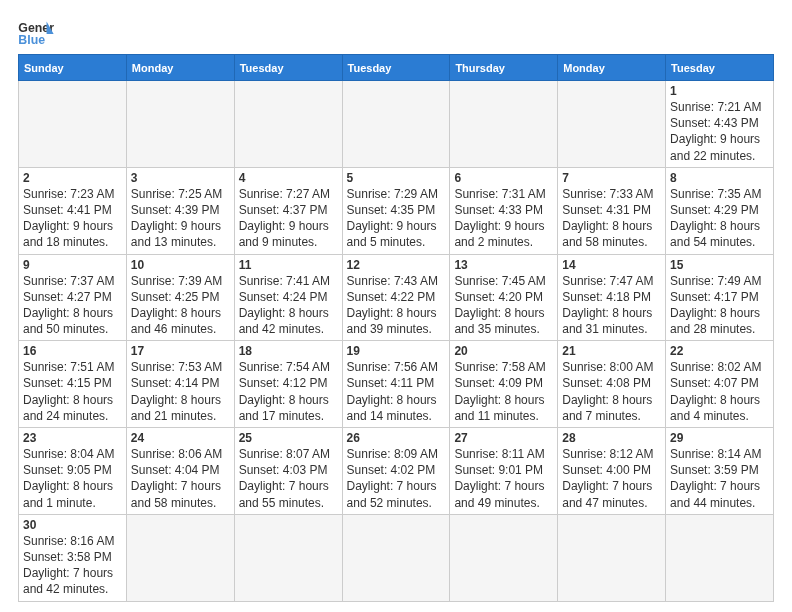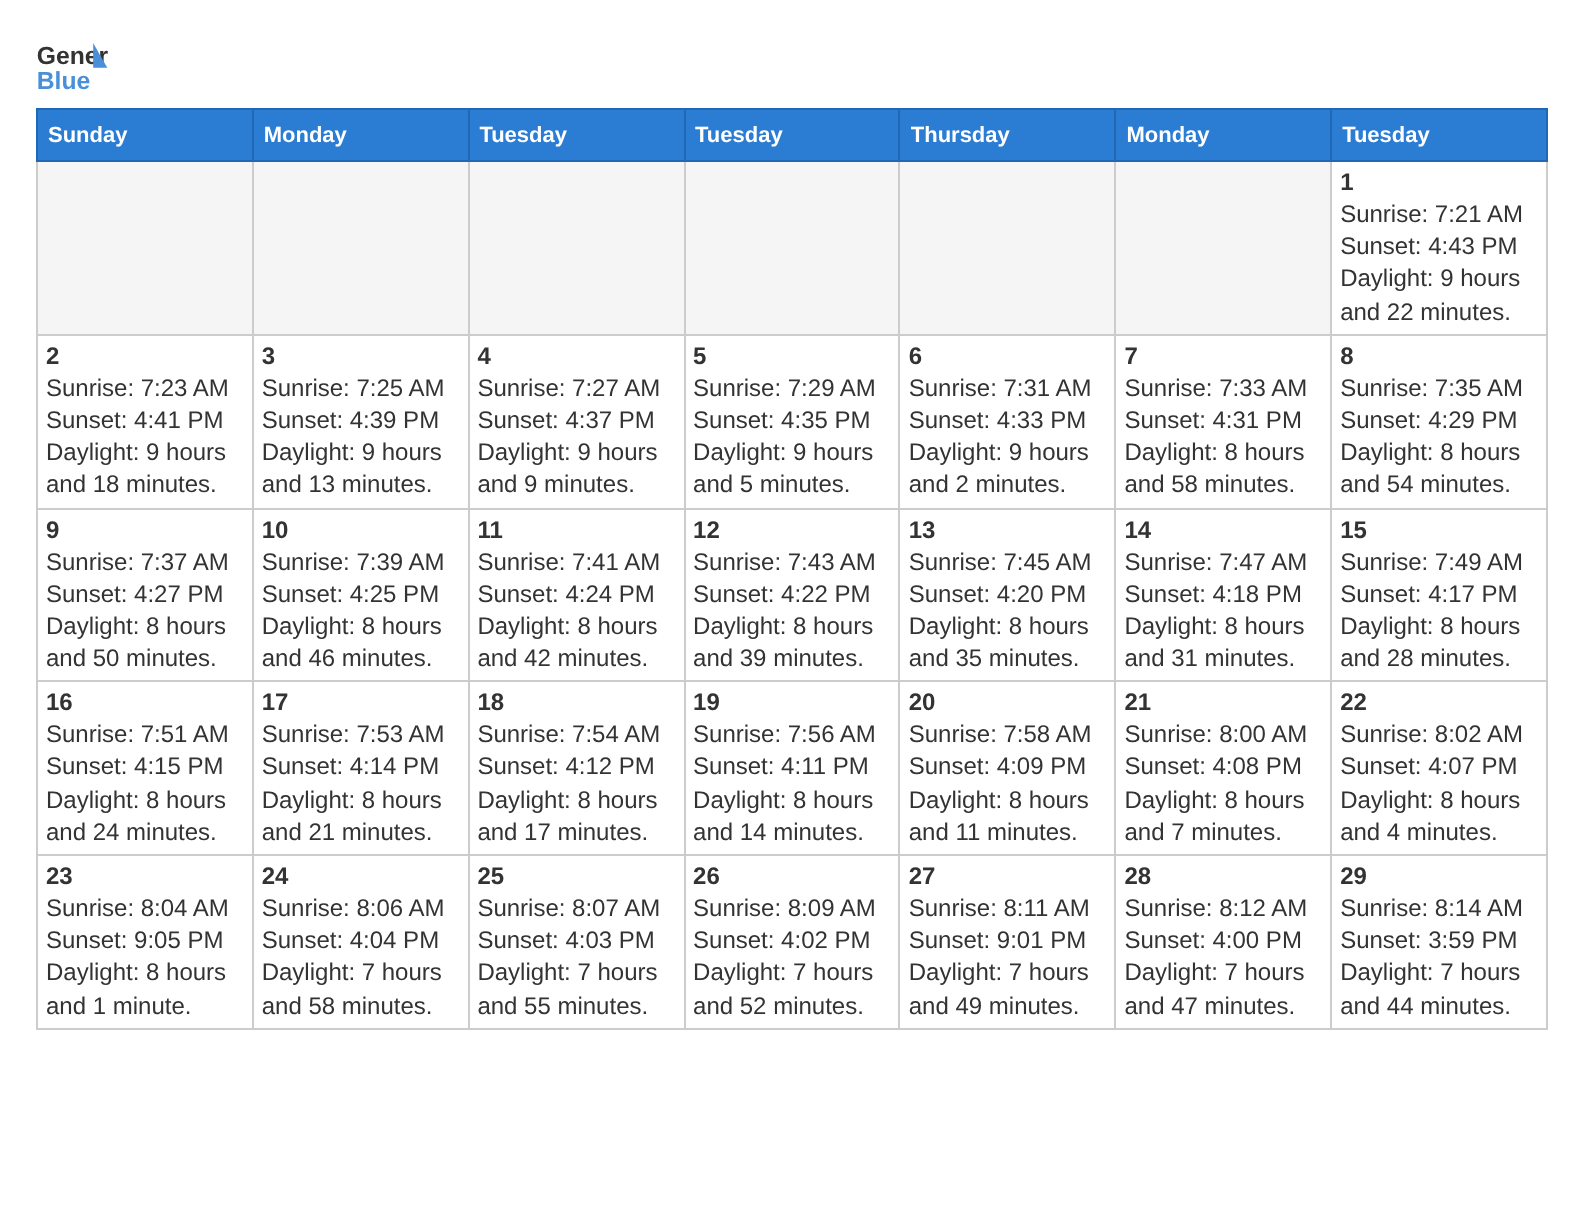--- a/index.html
+++ b/index.html
@@ -328,15 +328,30 @@
 and 47 minutes.</div>
           </td>
           <td>
             <span class="day-number">29</span>
             <div class="day-info">Sunrise: 8:14 AM
 Sunset: 3:59 PM
 Daylight: 7 hours
 and 44 minutes.</div>
           </td>
         </tr>
+        <tr>
+          <td class="last-row">
+            <span class="day-number">30</span>
+            <div class="day-info">Sunrise: 8:16 AM
+Sunset: 3:58 PM
+Daylight: 7 hours
+and 42 minutes.</div>
+          </td>
+          <td class="empty last-row"></td>
+          <td class="empty last-row"></td>
+          <td class="empty last-row"></td>
+          <td class="empty last-row"></td>
+          <td class="empty last-row"></td>
+          <td class="empty last-row"></td>
+        </tr>
       </tbody>
   </table>
 </div>
 
 </body></html>

